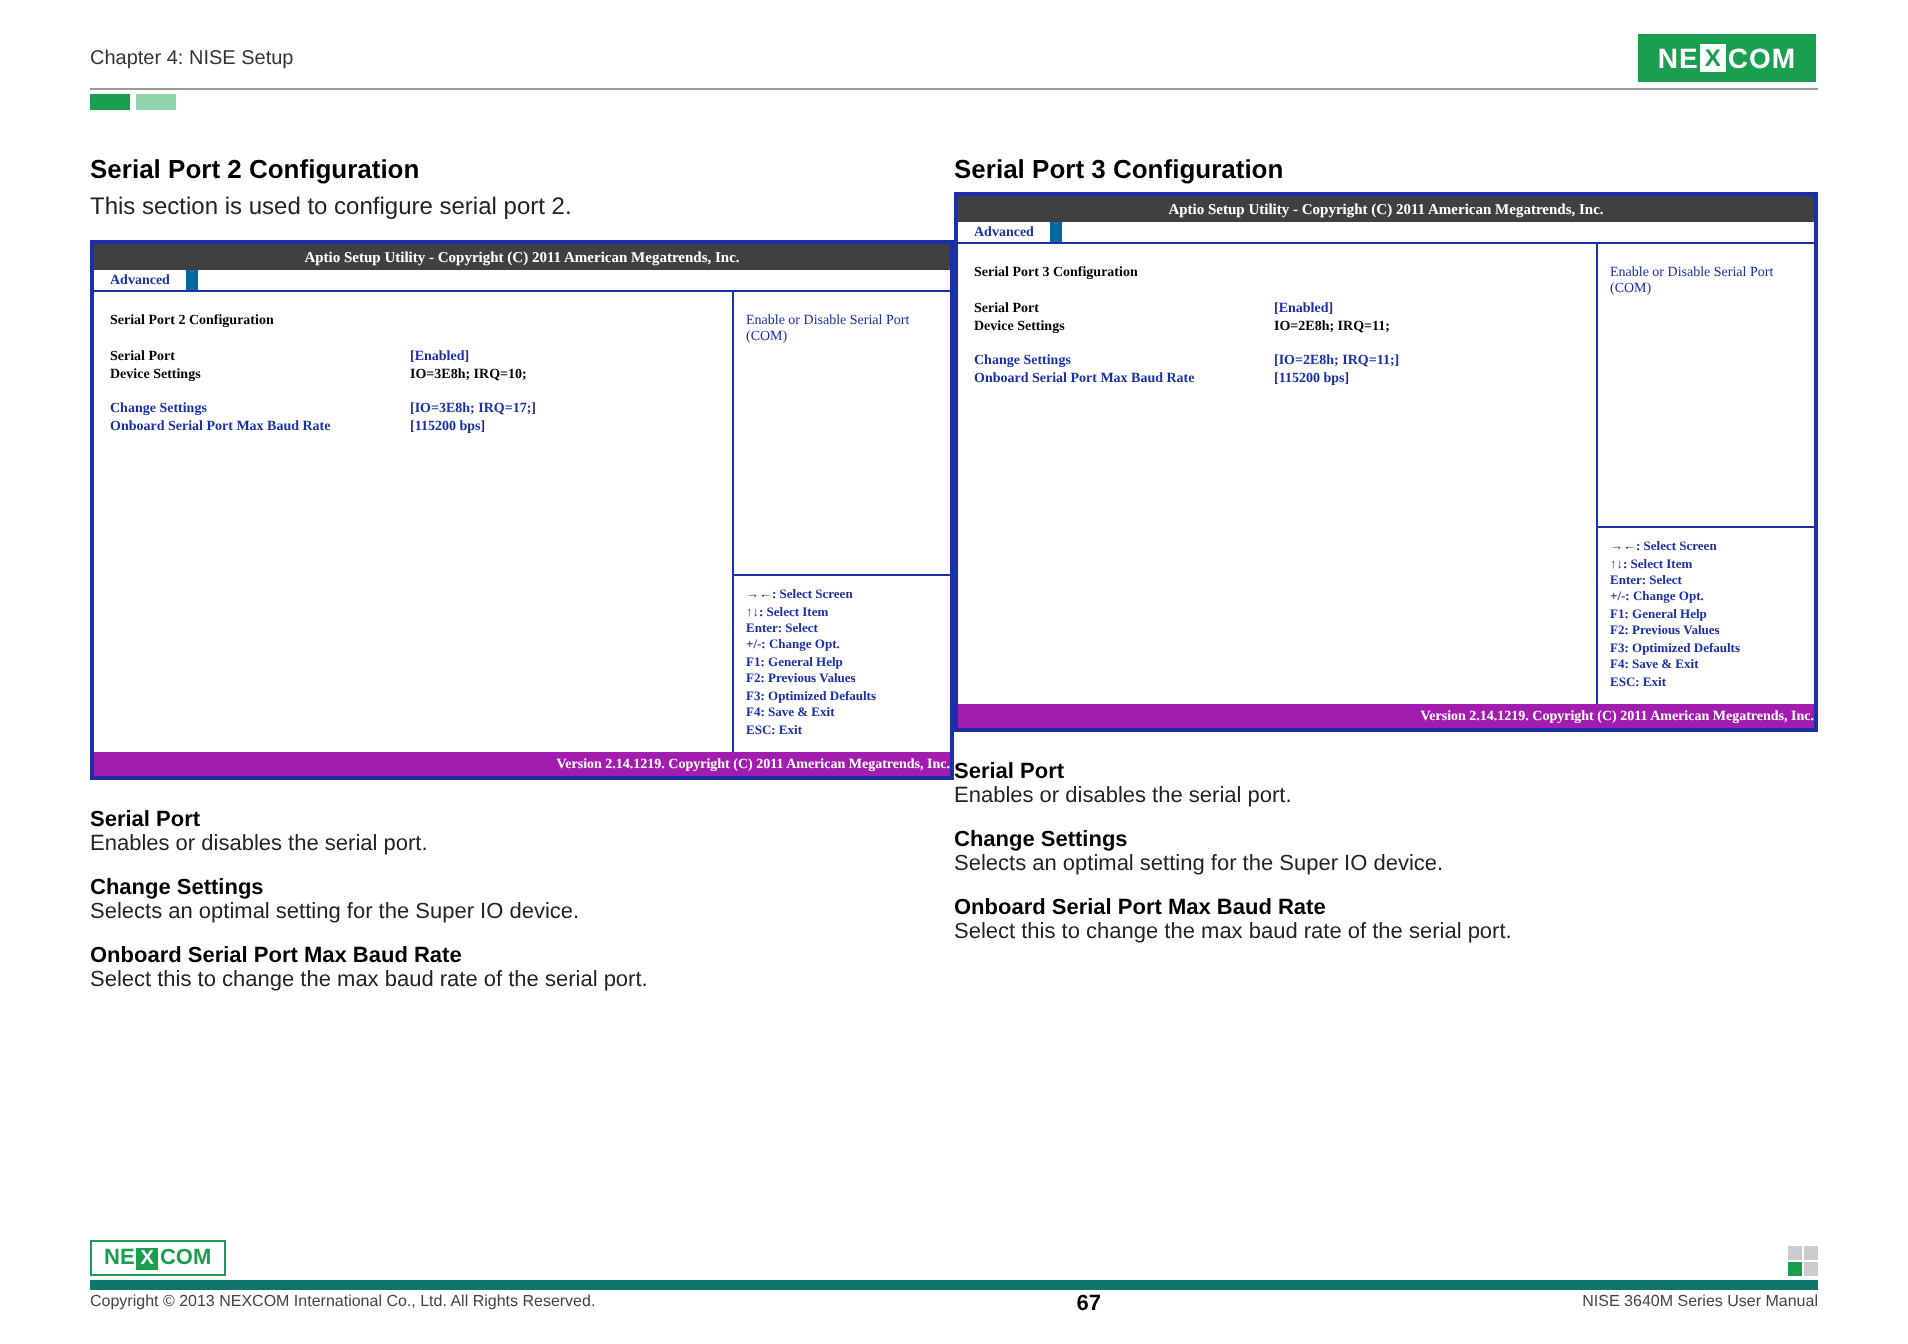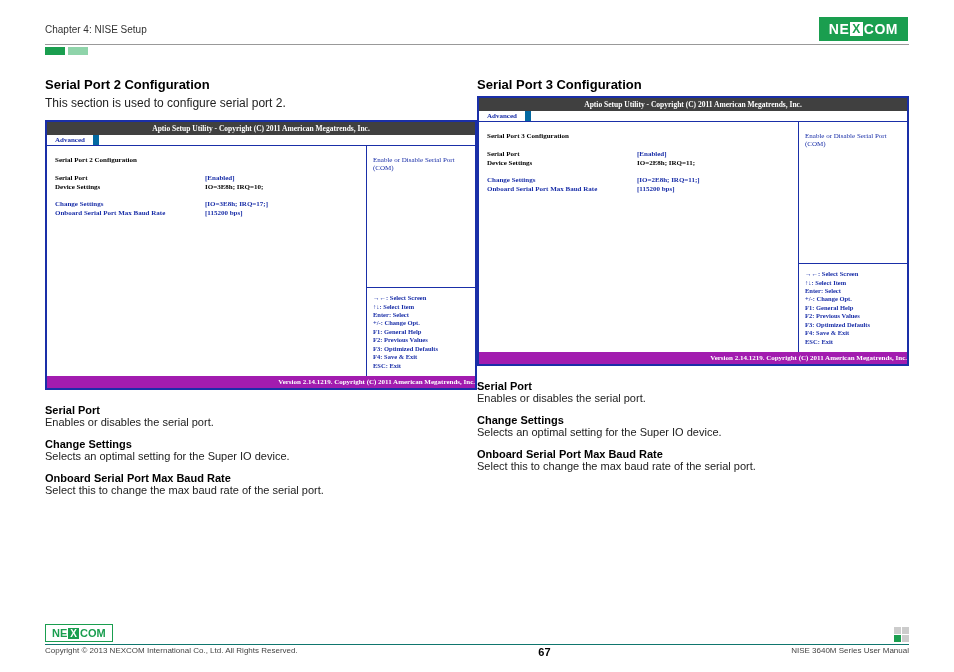--- a/index.html
+++ b/index.html
@@ -162,21 +162,21 @@
       font-size: 11px;
       color: #222;
     }
     .footer {
       position: absolute;
       bottom: 14px;
       left: 45px;
       right: 45px;
     }
     .footer-line {
-      border-top: 1px solid #0f766e;
+      border-top: 5px solid #0f766e;
       display: flex;
       justify-content: space-between;
       align-items: flex-start;
       padding-top: 1px;
     }
     .footer-logo {
       background: #fff;
       border: 1px solid #1a9e4f;
       color: #1a9e4f;
       font-weight: bold;

